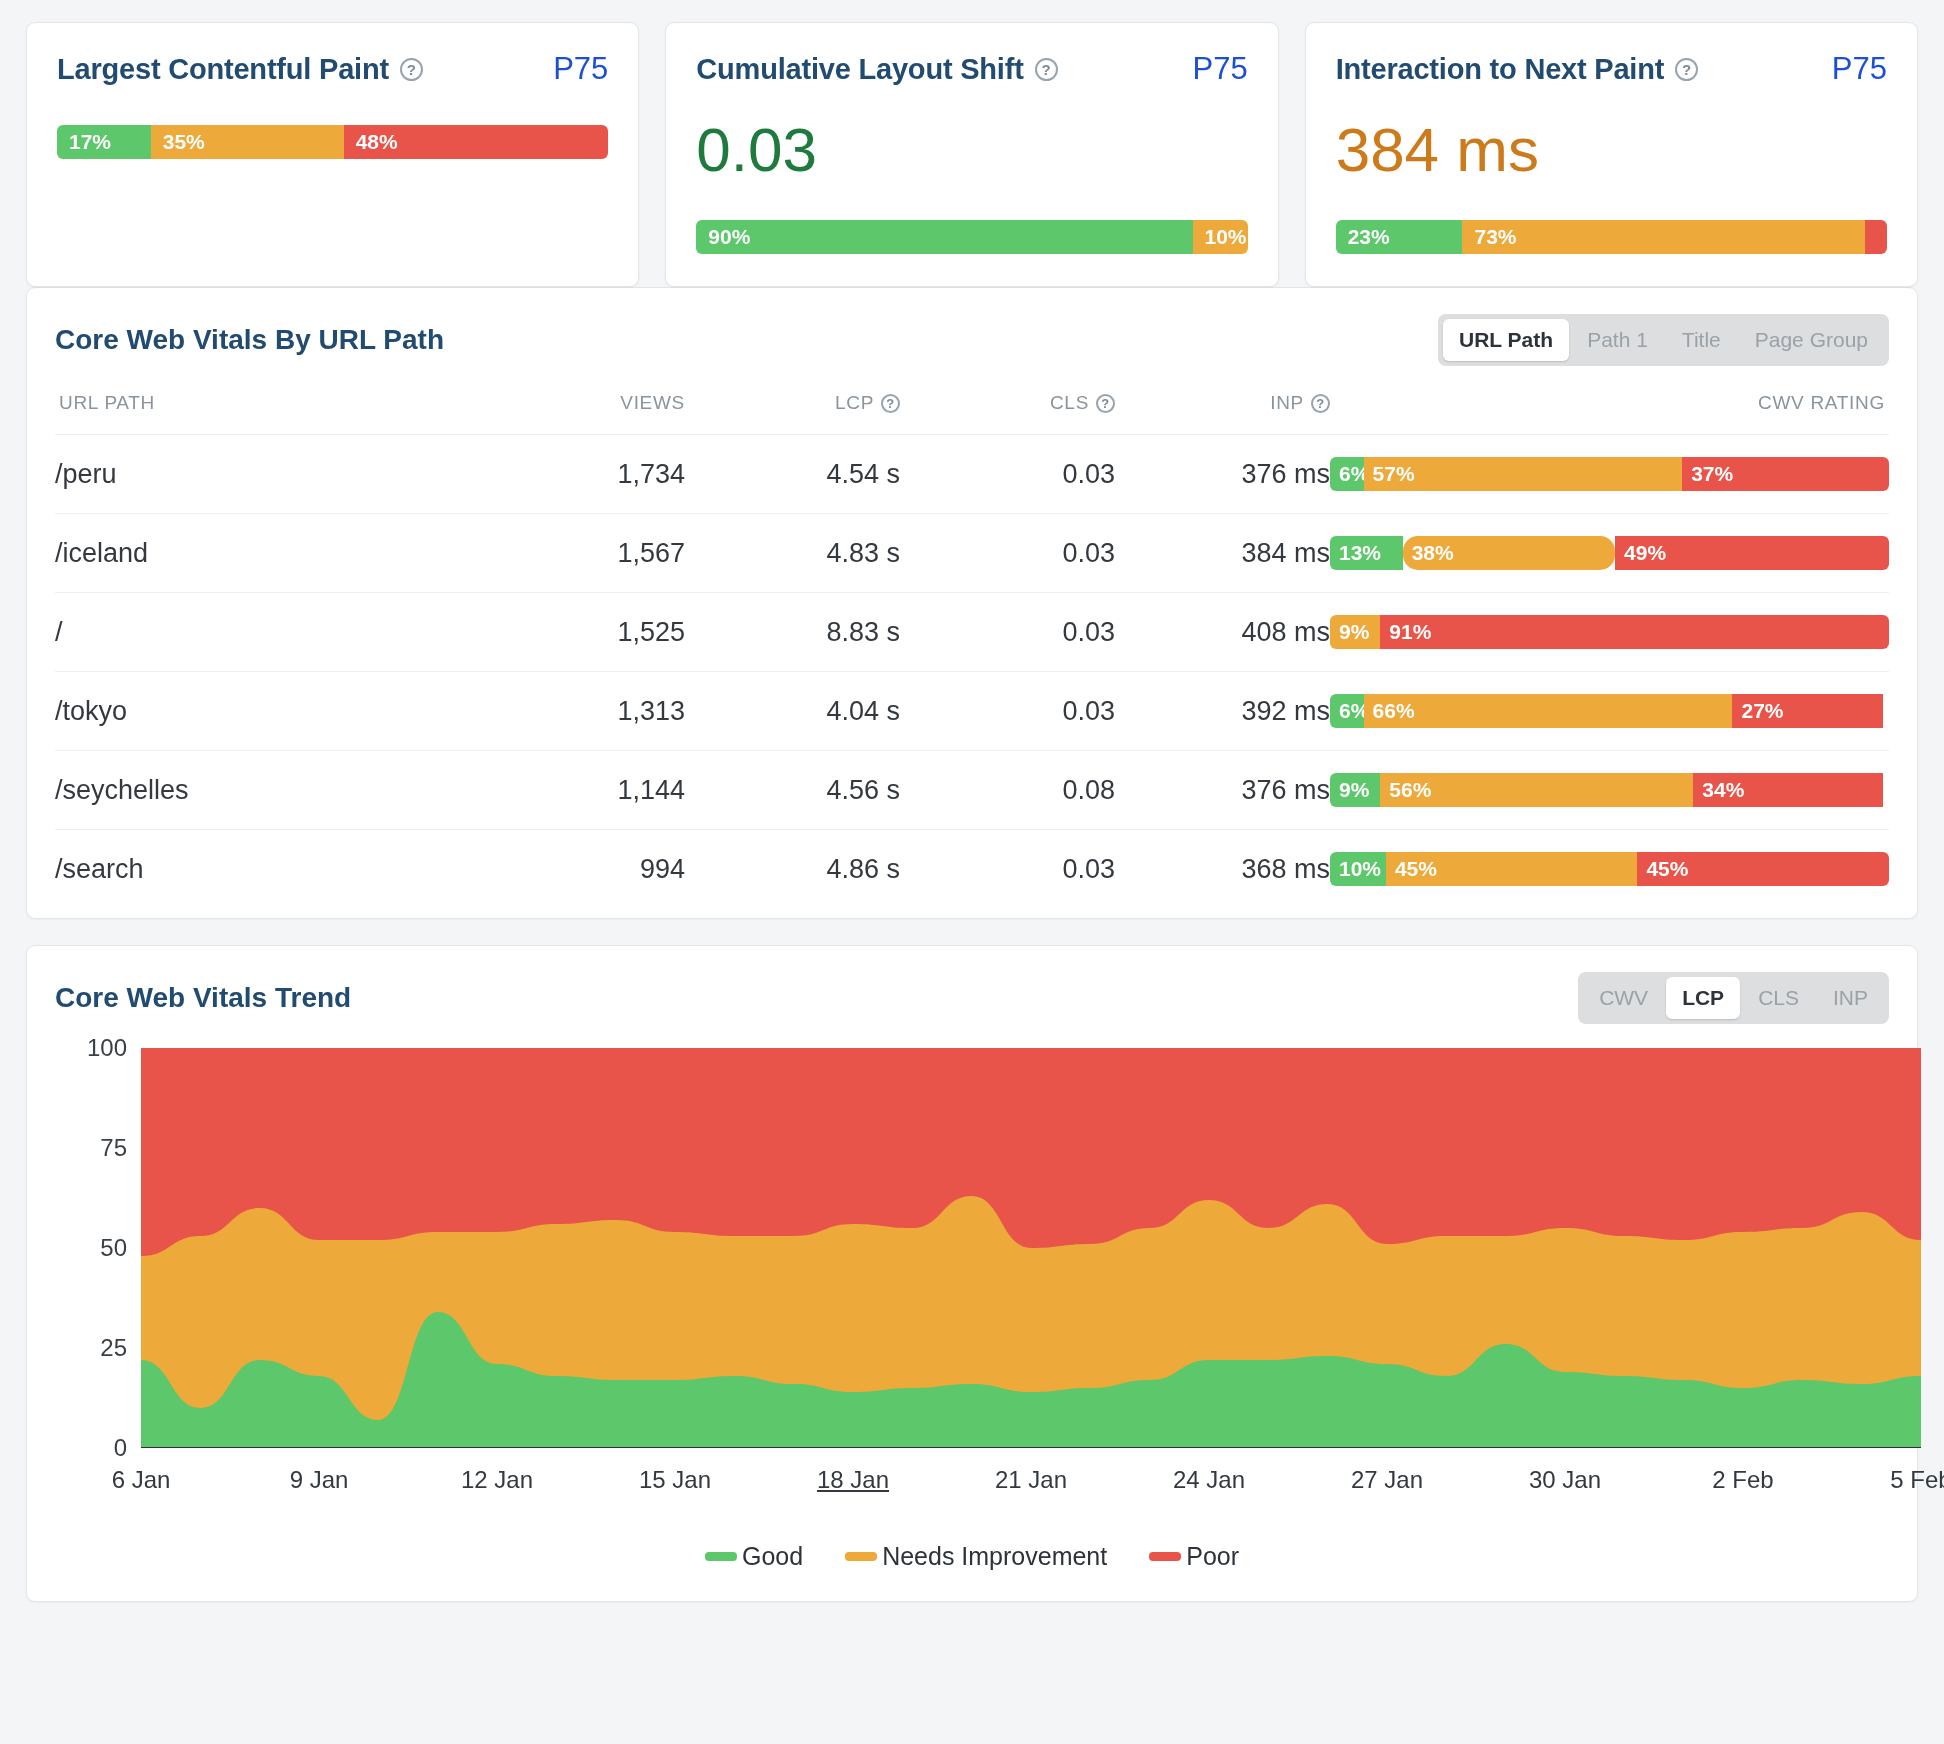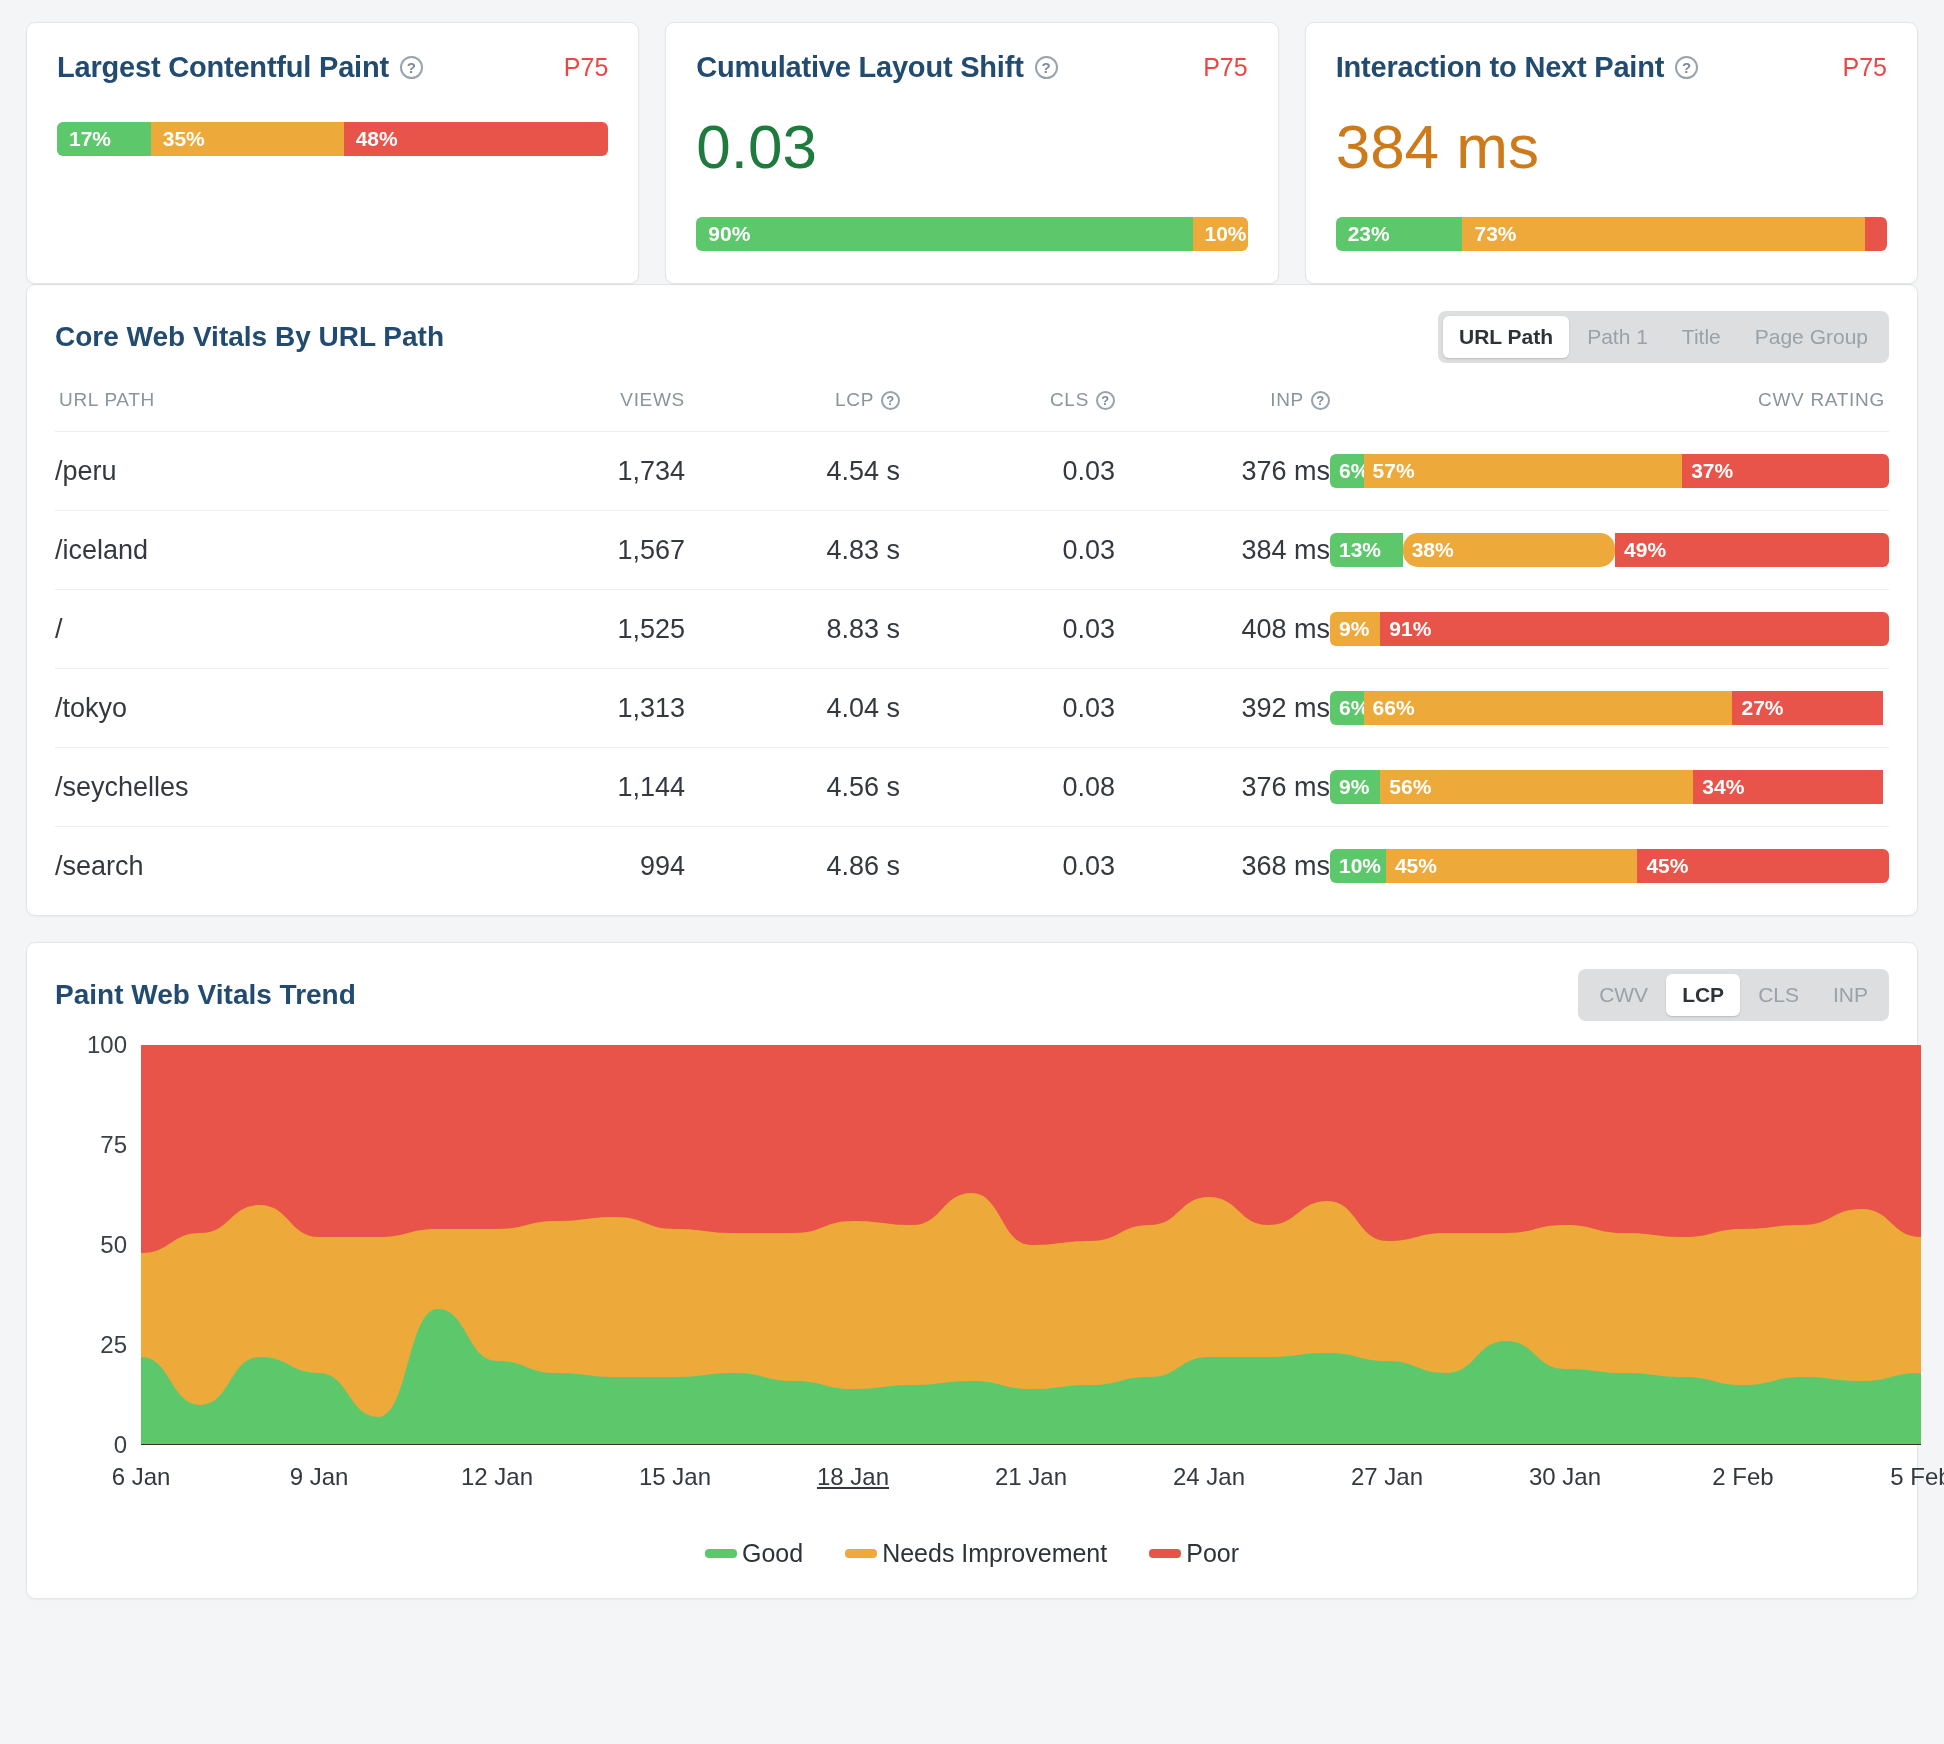--- a/index.html
+++ b/index.html
@@ -24,21 +24,21 @@
   .metric-title-wrap { display: flex; align-items: center; gap: 11px; }
   .metric-title {
     font-size: 29px; font-weight: bold; color: #214b70; letter-spacing: -.2px;
   }
   .help-icon {
     width: 23px; height: 23px; border-radius: 50%;
     border: 2px solid #97a3ad; color: #7d8a95;
     font-size: 15px; font-weight: bold; line-height: 19px; text-align: center;
     display: inline-block; font-family: "Liberation Sans", sans-serif;
   }
-  .p75 { font-size: 25px; color: #ef4444; }
+  .p75 { font-size: 31px; color: #1d4ed8; }
   .metric-value { font-size: 62px; font-weight: 400; margin-top: 30px; line-height: 1.05; }
   .metric-value.poor { color: #d0392b; }
   .metric-value.good { color: #1f7a3d; }
   .metric-value.ni   { color: #cc7a1a; }
 
   .segbar {
     display: flex; height: 34px; border-radius: 6px; overflow: hidden;
     margin-top: 38px;
   }
   .seg { display: flex; align-items: center; height: 100%; overflow: hidden; }
@@ -341,21 +341,21 @@
                 </div>
               </div>
             </td>
           </tr>
         </tbody>
     </table>
   </div>
 
   <div class="card trend">
     <div class="panel-head">
-      <div class="panel-title">Paint Web Vitals Trend</div>
+      <div class="panel-title">Core Web Vitals Trend</div>
       <div class="seg-toggle" id="metric-toggle">
           <button>CWV</button>
           <button class="active">LCP</button>
           <button>CLS</button>
           <button>INP</button>
         </div>
     </div>
 
     <div class="chart-wrap">
       <div class="ylabels" id="ylabels">

